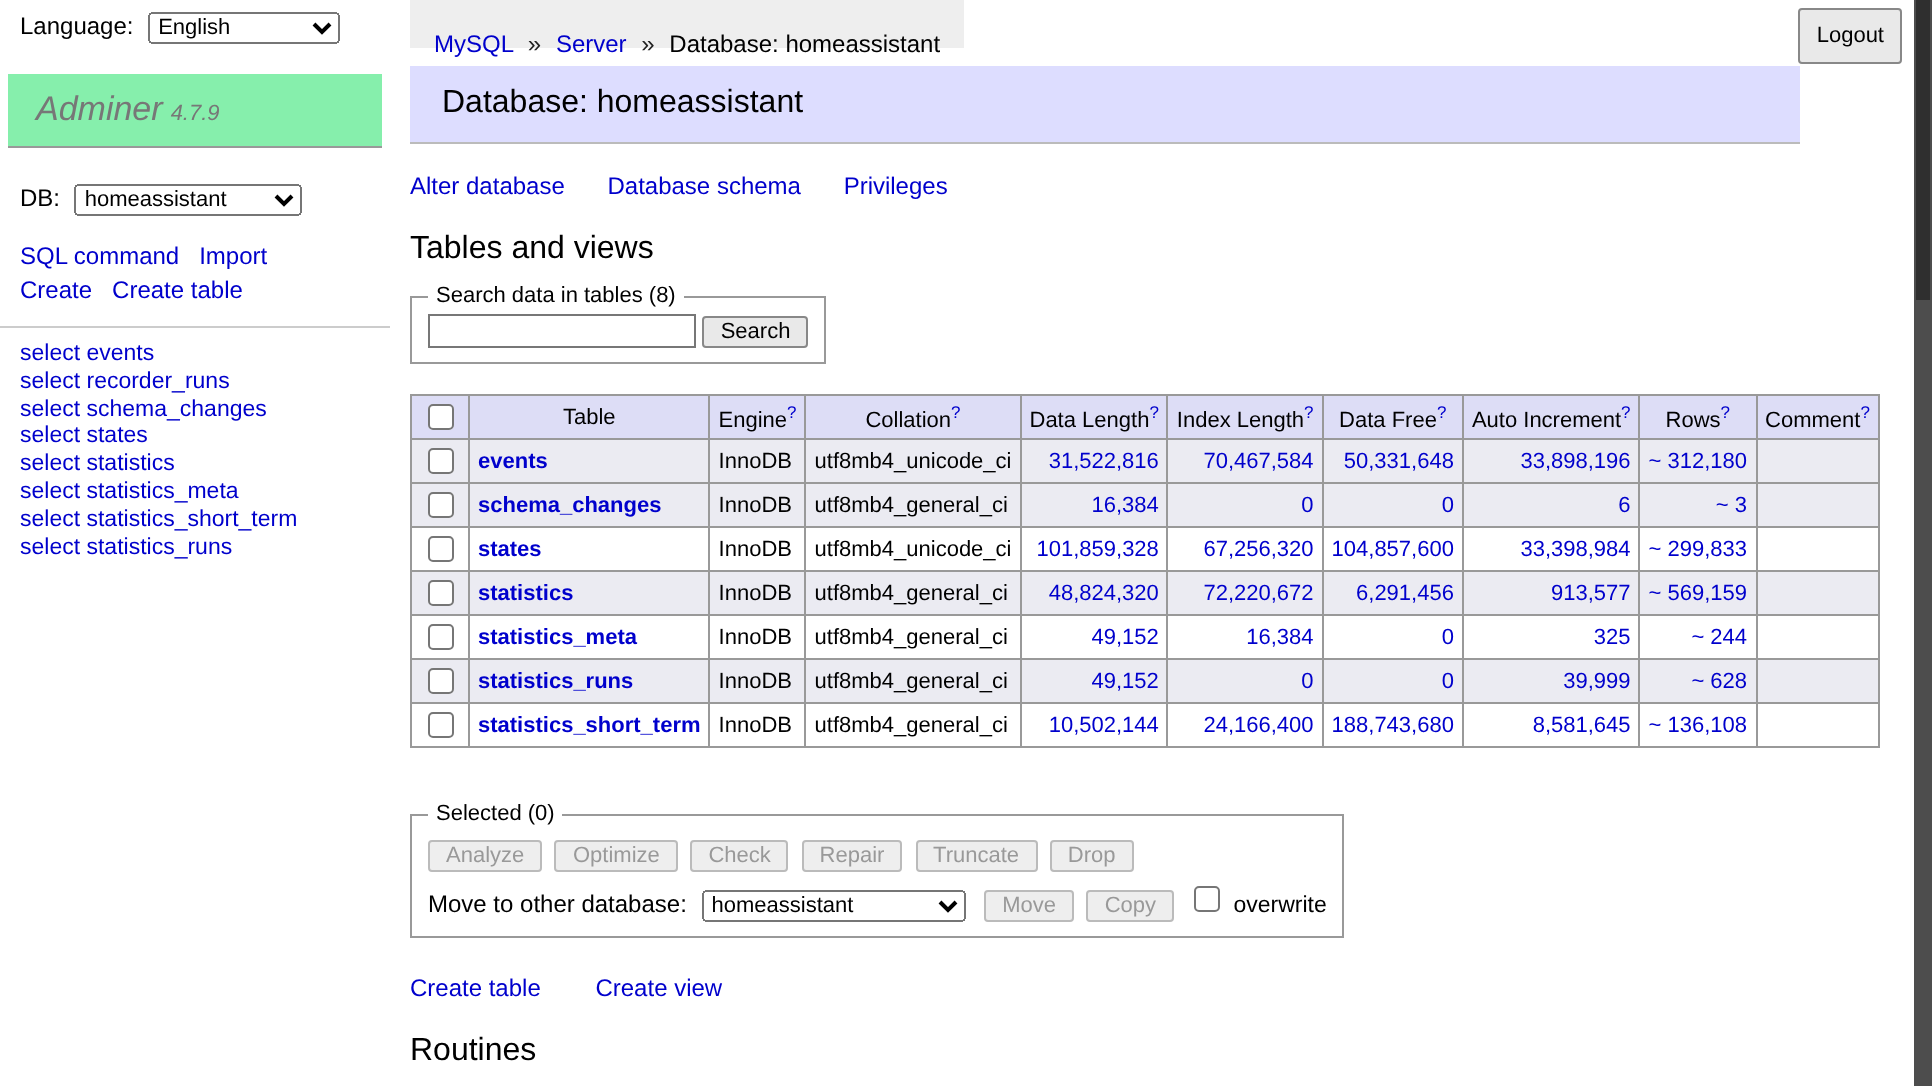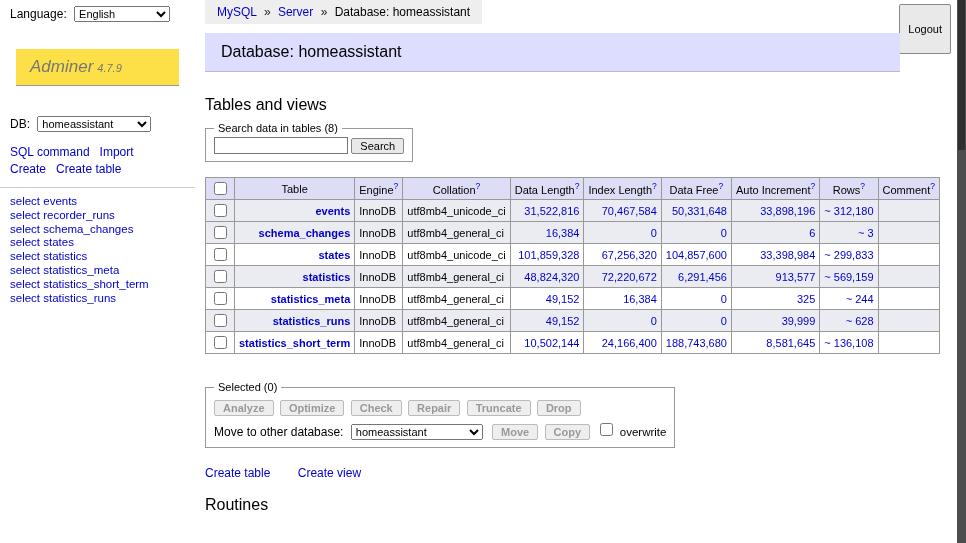--- a/index.html
+++ b/index.html
@@ -10,36 +10,36 @@
     font-size: 12px; color: #000; background: #fff; overflow: hidden;
   }
   a { color: #0000cc; text-decoration: none; cursor: pointer; }
 
   
   #lang { position: absolute; top: 0; left: 0; width: 195px; height: 28px; padding: 6px 0 0 10px; white-space: nowrap; }
   #lang select { font-size: 11px; width: 96px; margin-left: 4px; }
 
   
   #menu { position: absolute; top: 33px; left: 0; width: 195px; }
-  h1 { margin: 16px; padding: 8px 14px; background: #fde047; border-bottom: 1px solid #999;
+  h1 { margin: 4px; padding: 8px 14px; background: #86efac; border-bottom: 1px solid #999;
        font-style: italic; color: #777; font-size: 17px; font-weight: normal; }
   h1 .ver { font-size: 11px; margin-left: 4px; }
   .db-row { padding: 14px 10px 2px; white-space: nowrap; }
   .db-row select { font-size: 11px; width: 114px; margin-left: 4px; }
   .menu-links { margin: 10px 10px 8px; line-height: 1.45; }
   .menu-links a { margin-right: 10px; }
   .tables-list { border-top: 1px solid #ccc; padding: 7px 10px; }
   .tables-list a { display: block; font-size: 11.5px; line-height: 1.12; margin-bottom: 1px; }
 
   
   #main { position: absolute; left: 195px; top: 0; width: 762px; height: 543px; }
   #breadcrumb { position: absolute; left: 10px; top: 0; height: 24px; line-height: 24px;
-                background: #eee; padding: 0 12px; white-space: nowrap; }
+                background: #eee; padding: 10px 12px; white-space: nowrap; }
   #breadcrumb .sep { color: #222; margin: 0 4px; }
-  #logout-btn { position: absolute; right: 6px; top: 4px; font-size: 11px; padding: 18px 8px;
+  #logout-btn { position: absolute; right: 6px; top: 4px; font-size: 11px; padding: 7px 8px;
                 background: #e9e9e9; border: 1px solid #888; border-radius: 2px; }
   h2 { position: absolute; left: 10px; top: 33px; width: 695px; margin: 0; padding: 10px 16px;
        background: #ddddff; border-bottom: 1px solid #bbb; font-size: 16px; font-weight: normal; }
   #content { position: absolute; left: 10px; top: 80px; width: 745px; }
   .nav-links { margin: 6px 0 0; }
   .nav-links a { margin-right: 18px; }
   h3 { font-size: 16px; font-weight: normal; margin: 16px 0 8px; }
 
   fieldset { display: inline-block; border: 1px solid #999; margin: 0; padding: 3px 8px 7px; }
   legend { font-size: 11px; padding: 0 4px; }
@@ -47,34 +47,34 @@
          border-radius: 2px; color: #000; }
   .btn:disabled { color: #999; border-color: #bbb; background: #eee; }
   #search-fieldset input[type="text"] { width: 134px; height: 17px; font-size: 11px; border: 1px solid #777; }
 
   
   table { border-collapse: collapse; margin-top: 15px; font-size: 11px; }
   th, td { border: 1px solid #999; padding: 1px 4px; height: 16px; white-space: nowrap; }
   thead th, thead td { background: #ddddf6; text-align: center; font-weight: normal; }
   thead th { font-weight: normal; }
   sup { font-size: 8.5px; }
-  tbody th { text-align: right; }
+  tbody th { text-align: left; }
   tbody th a { font-weight: bold; }
   td.num { text-align: right; min-width: 56px; }
   col.c-chk { width: 22px; } col.c-name { width: 120px; } col.c-eng { width: 46px; }
   col.c-coll { width: 100px; } col.c-dl { width: 70px; } col.c-il { width: 74px; }
   col.c-df { width: 64px; } col.c-ai { width: 76px; } col.c-rows { width: 56px; } col.c-com { width: 52px; }
   tr.odd td, tr.odd th { background: #ebebf2; }
   tr.total th, tr.total td { background: #fff; }
   tr.total td.num { color: #000; }
   td.noborder { border: none; background: transparent; }
 
   #selected-fieldset { margin-top: 27px; }
   .sel-row { margin-top: 4px; white-space: nowrap; }
-  .sel-row .btn { margin-right: 3px; font-weight: bold; }
+  .sel-row .btn { margin-right: 3px; }
   .sel-row select { font-size: 11px; width: 132px; margin: 0 6px 0 4px; }
   .sel-row label { font-size: 11.5px; }
   .create-links { margin: 18px 0 0; }
   .create-links a { margin-right: 24px; }
 
   
   #scrollbar { position: absolute; right: 0; top: 0; width: 9px; height: 543px; background: #4d4d4d; }
   #scrollbar .thumb { position: absolute; top: 0; left: 1px; width: 7px; height: 150px; background: #2f2f2f; }
 </style>
 </head>
@@ -119,20 +119,25 @@
     <span class="sep">»</span>
     <a href="#">Server</a>
     <span class="sep">»</span>
     <span>Database: homeassistant</span>
   </div>
   <button id="logout-btn" class="btn">Logout</button>
 
   <h2>Database: homeassistant</h2>
 
   <div id="content">
+    <p class="nav-links">
+      <a href="#">Alter database</a>
+      <a href="#">Database schema</a>
+      <a href="#">Privileges</a>
+    </p>
 
     <h3>Tables and views</h3>
 
     <fieldset id="search-fieldset">
       <legend>Search data in tables (8)</legend>
       <input type="text" value="" style="">
       <button class="btn">Search</button>
     </fieldset>
 
     <table>

